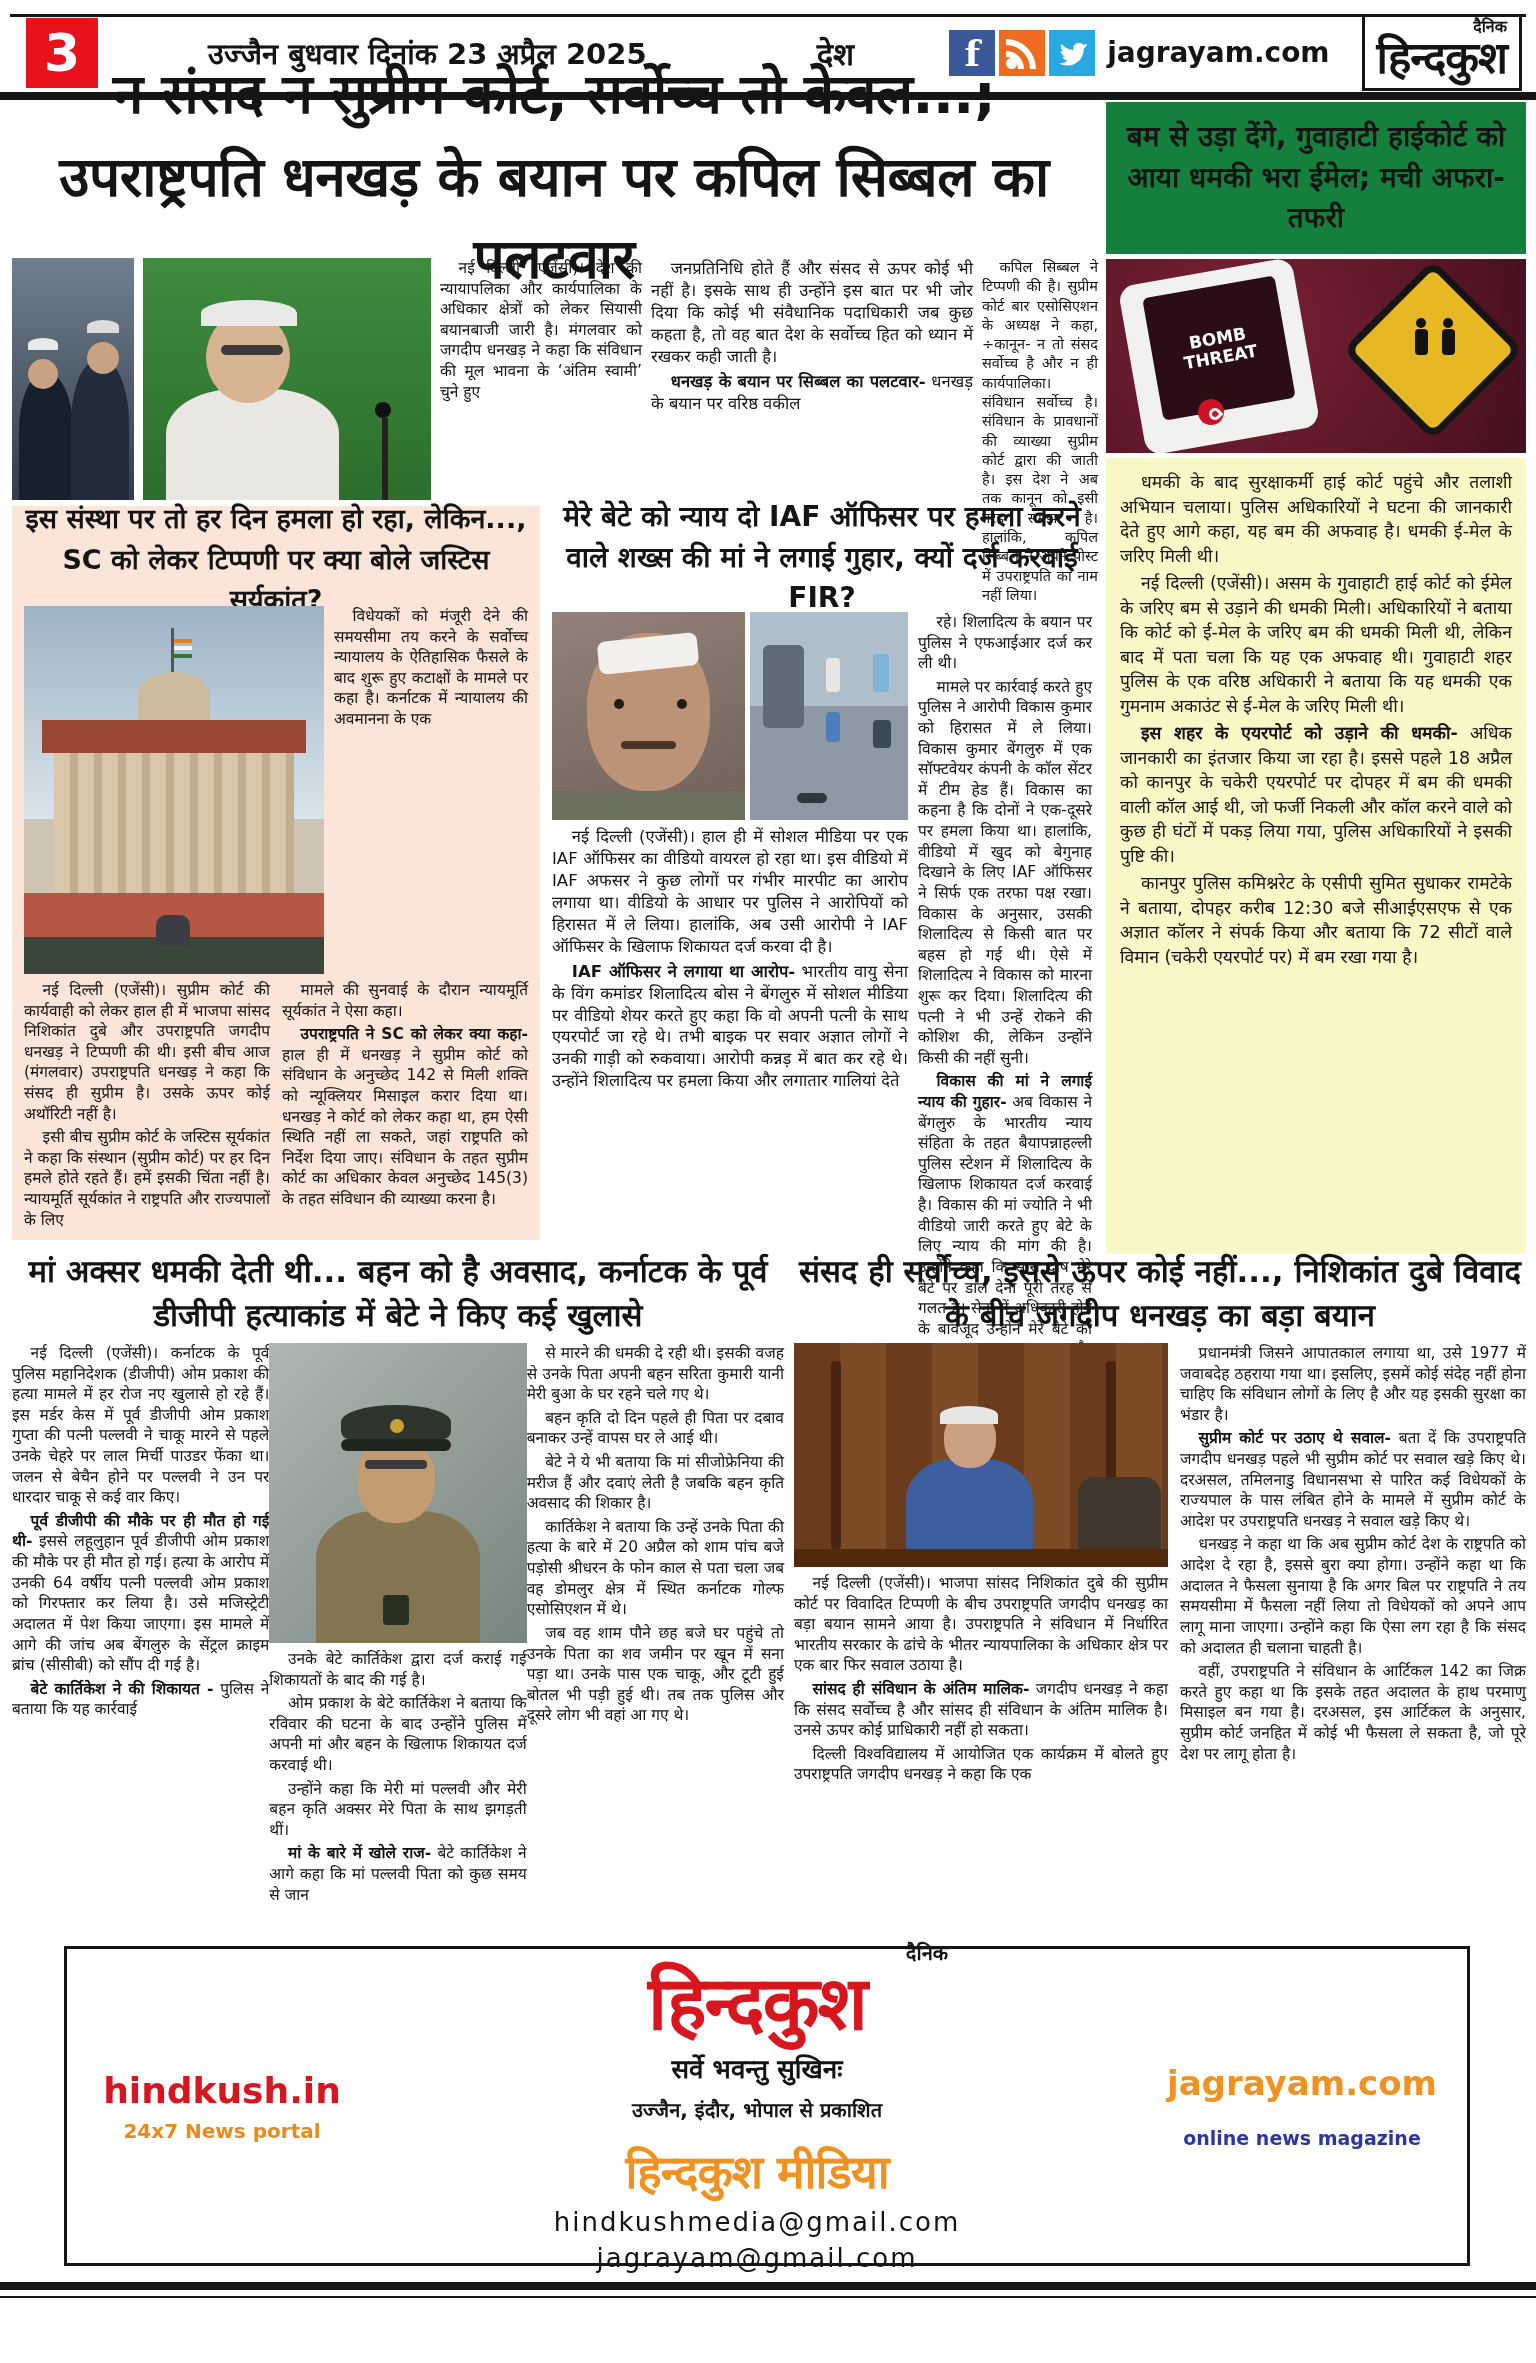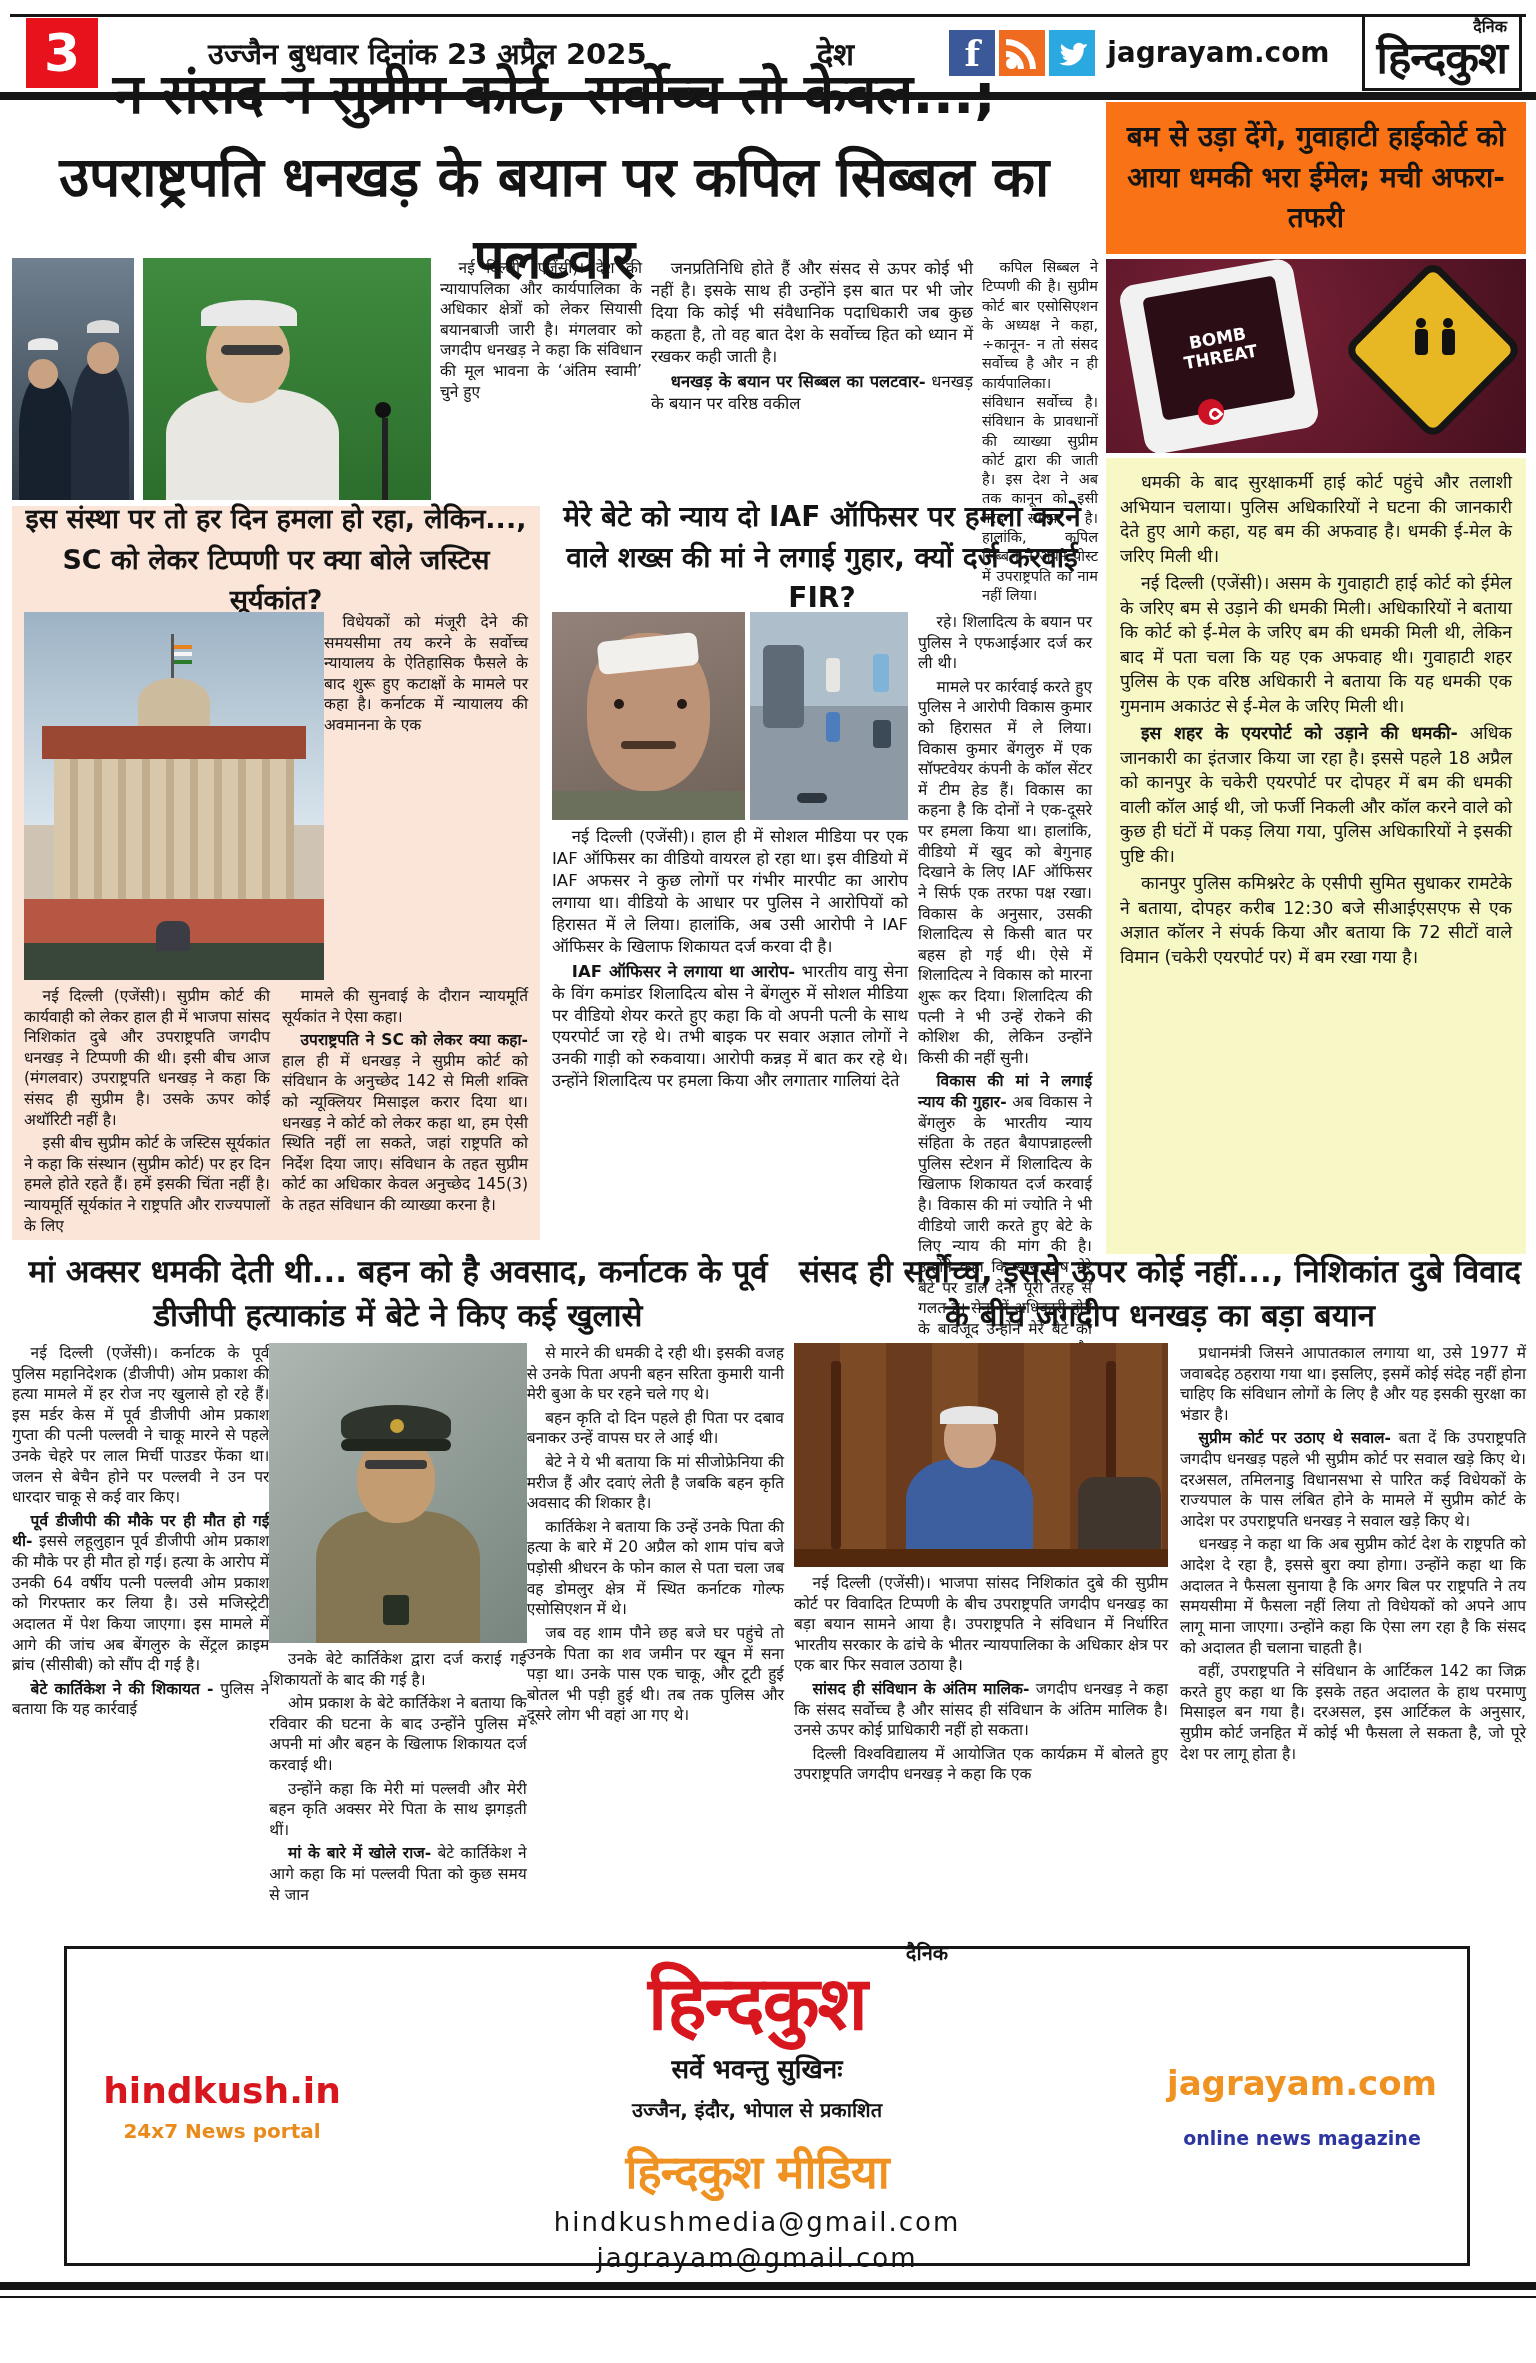--- a/index.html
+++ b/index.html
@@ -55,30 +55,30 @@
   .p-selfie{width:193px;background:linear-gradient(160deg,#93827a,#6f6159)}
   .p-cctv{width:158px;background:linear-gradient(180deg,#aebecb 45%,#8d9aa6 45%)}
   .p-bomb{background:radial-gradient(circle at 32% 35%,#7c2136,#45101f)}
   .p-dgp{background:linear-gradient(135deg,#aeb7b1,#78857f)}
   .p-vp{background:repeating-linear-gradient(90deg,#6a3b1d 0 46px,#7d4a26 46px 92px)}
   .sgf{width:13px;height:26px;background:#111;border-radius:4px;position:relative}
   .sgf::before{content:"";position:absolute;top:-11px;left:1px;width:10px;height:10px;border-radius:50%;background:#111}
 
   
   .sidebar{left:1106px;top:102px;width:420px;height:1152px;display:flex;flex-direction:column}
-  .sb-hl{background:#f97316;font-size:28px;line-height:1.45;padding:10px 8px;height:152px;
+  .sb-hl{background:#15803d;font-size:28px;line-height:1.45;padding:10px 8px;height:152px;
          display:flex;align-items:center;justify-content:center}
   .sb-photo{height:194px;margin:5px 0}
   .sb-body{background:#f8f8c6;flex:1;padding:12px 14px 10px}
   .sb-body p{font-size:17.5px;line-height:1.4}
 
   
   .sc-art{left:12px;top:506px;width:528px;height:734px;background:#fbe4d8;padding:8px 12px}
   .sc-hl{font-size:27px;line-height:1.5;height:92px;display:flex;align-items:center;justify-content:center;text-align:center;font-weight:700}
-  .sc-top{display:flex;margin-top:6px}
+  .sc-top{display:flex;gap:10px;}
   .sc-photo{width:300px;height:368px}
   .sc-side{flex:1}
   .sc-bottom{display:flex;gap:12px;margin-top:6px}
   .sc-bottom>div{flex:1}
 
   
   .iaf-art{left:548px;top:506px;width:548px;height:734px;padding:2px 4px}
   .iaf-hl{font-size:28px;line-height:1.45;height:100px;display:flex;align-items:center;justify-content:center;font-weight:700;text-align:center}
   .iaf-body{display:flex;gap:10px;margin-top:4px}
   .iaf-left{width:356px}

